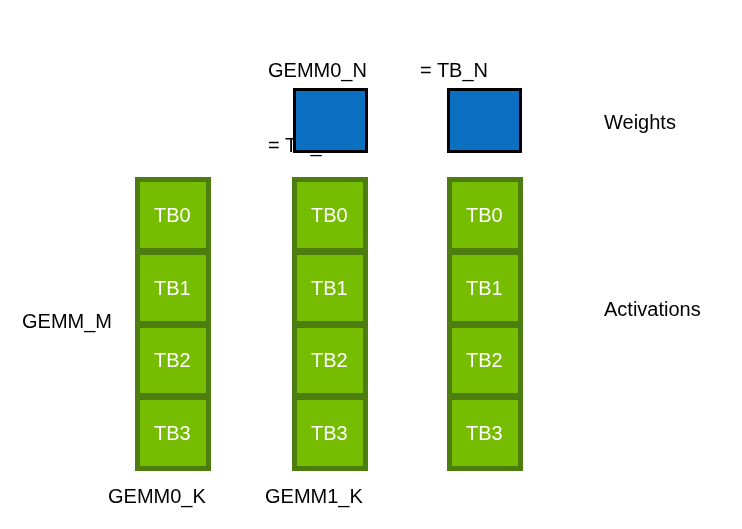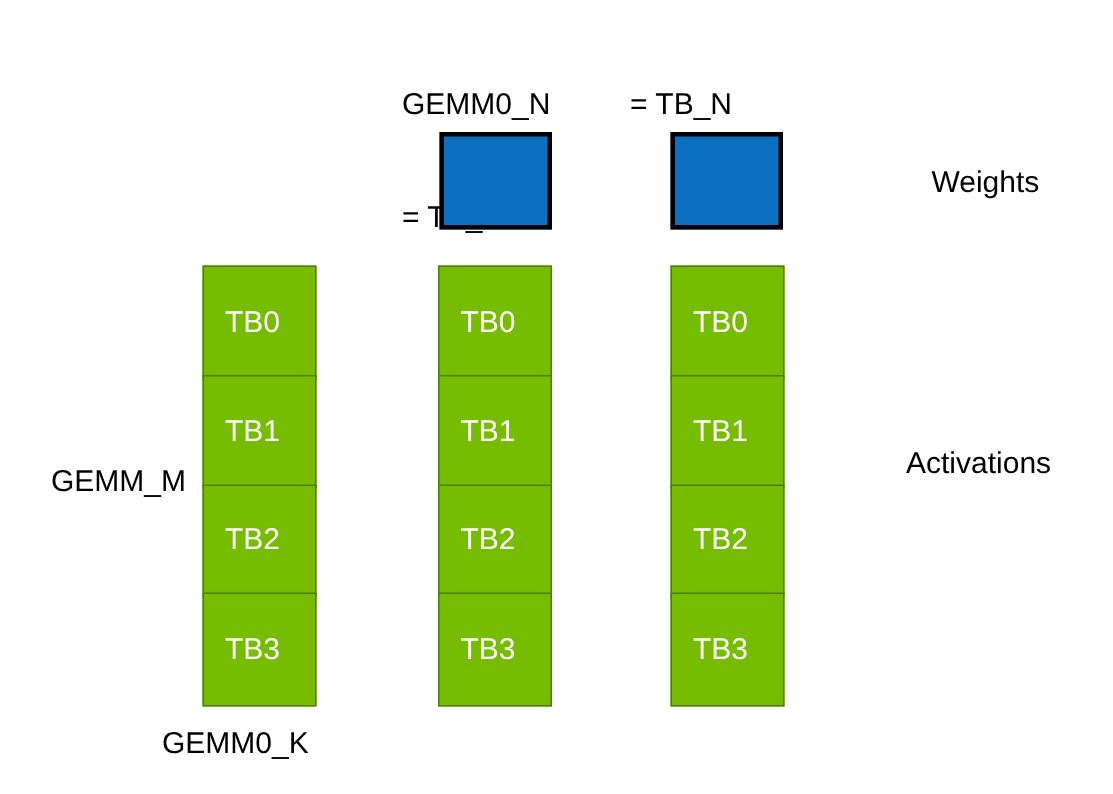--- a/index.html
+++ b/index.html
@@ -39,21 +39,21 @@
 
   
   .activation-column {
     position: absolute;
     display: flex;
     flex-direction: column;
     box-sizing: border-box;
   }
   .tb-cell {
     background: #76BC00;
-    border: 1px solid #4d7c0f;
+    border: 5px solid #4d7c0f;
     box-sizing: border-box;
     flex: 1 1 0;
     position: relative;
     margin-bottom: -3px;
   }
   .tb-cell:last-child {
     margin-bottom: 0;
   }
   .tb-cell-label {
     position: absolute;
@@ -122,22 +122,23 @@
       <span class="tb-cell-label">TB1</span>
     </div>
     <div class="tb-cell">
       <span class="tb-cell-label">TB2</span>
     </div>
     <div class="tb-cell">
       <span class="tb-cell-label">TB3</span>
     </div>
   </div>
 
-  <div class="label" style="left:604px; top:110px;margin-left:17px;">Weights</div>
+  <div class="label" style="left:604px; top:110px;">Weights</div>
 
   <div class="label" style="left:604px; top:297px;">Activations</div>
 
-  <div class="label" style="left:22px; top:309px;margin-left:12px;">GEMM_M</div>
+  <div class="label" style="left:22px; top:309px;">GEMM_M</div>
 
   <div class="label center" style="left:108px; top:484px; width:130px;">GEMM0_K</div>
 
+  <div class="label center" style="left:265px; top:484px; width:130px;">GEMM1_K</div>
 
 </div>
 
 </body></html>

